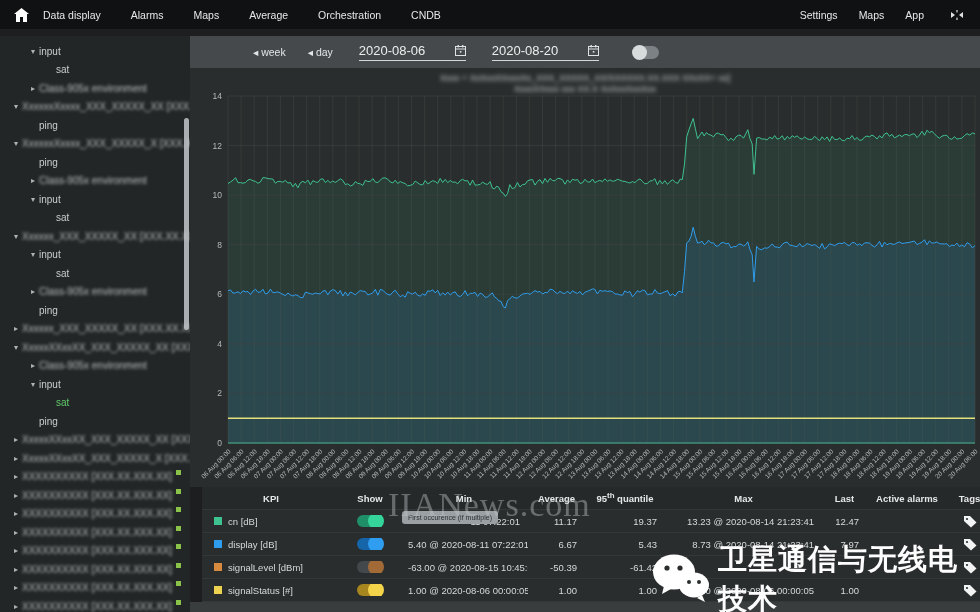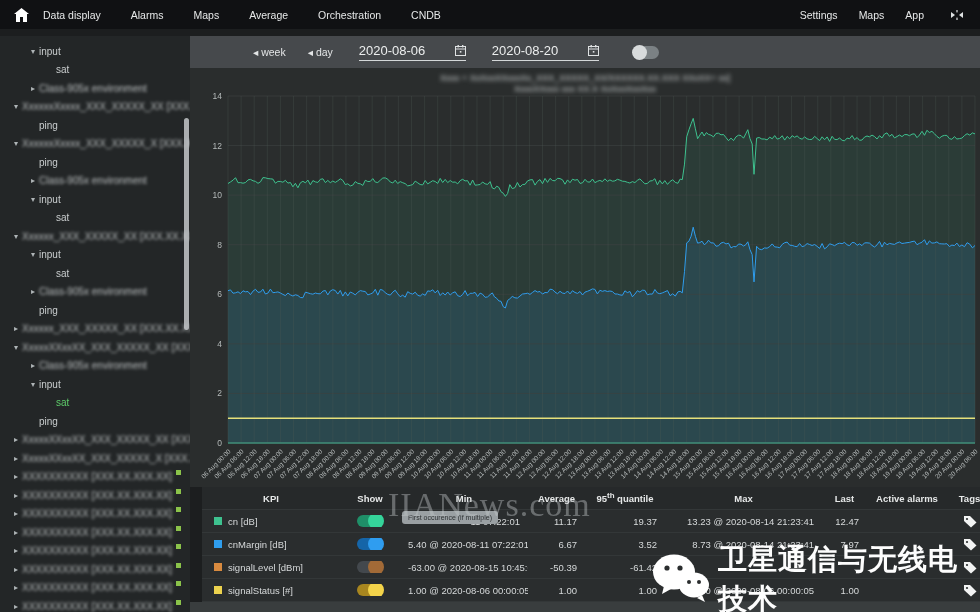--- a/index.html
+++ b/index.html
@@ -474,30 +474,30 @@
             <svg width="14" height="13" viewBox="0 0 14 13">
               <path d="M1 1h6l6.5 6.5-5.5 5L1 6z" fill="#f2f3f3"></path>
               <circle cx="4" cy="4" r="1.1" fill="#2a2d2e"></circle>
             </svg>
           </span>
         </div>
       </div>
       <div class="t-row">
         <div class="cell kpi-cell">
           <span class="sq" style="background: rgb(47, 157, 237);"></span>
-          <span>cnMargin [dB]</span>
+          <span>display [dB]</span>
         </div>
         <div class="cell show">
           <span class="tgl" style="background: rgb(21, 101, 168);">
             <span class="knob" style="background: rgb(47, 157, 240);"></span>
           </span>
         </div>
         <div class="cell num">5.40 @ 2020-08-11 07:22:01</div>
         <div class="cell num">6.67</div>
-        <div class="cell num">3.52</div>
+        <div class="cell num">5.43</div>
         <div class="cell num">8.73 @ 2020-08-14 21:23:41</div>
         <div class="cell num">7.97</div>
         <div class="cell num"></div>
         <div class="cell tags">
           <span class="tag-ico">
             <svg width="14" height="13" viewBox="0 0 14 13">
               <path d="M1 1h6l6.5 6.5-5.5 5L1 6z" fill="#f2f3f3"></path>
               <circle cx="4" cy="4" r="1.1" fill="#2a2d2e"></circle>
             </svg>
           </span>

